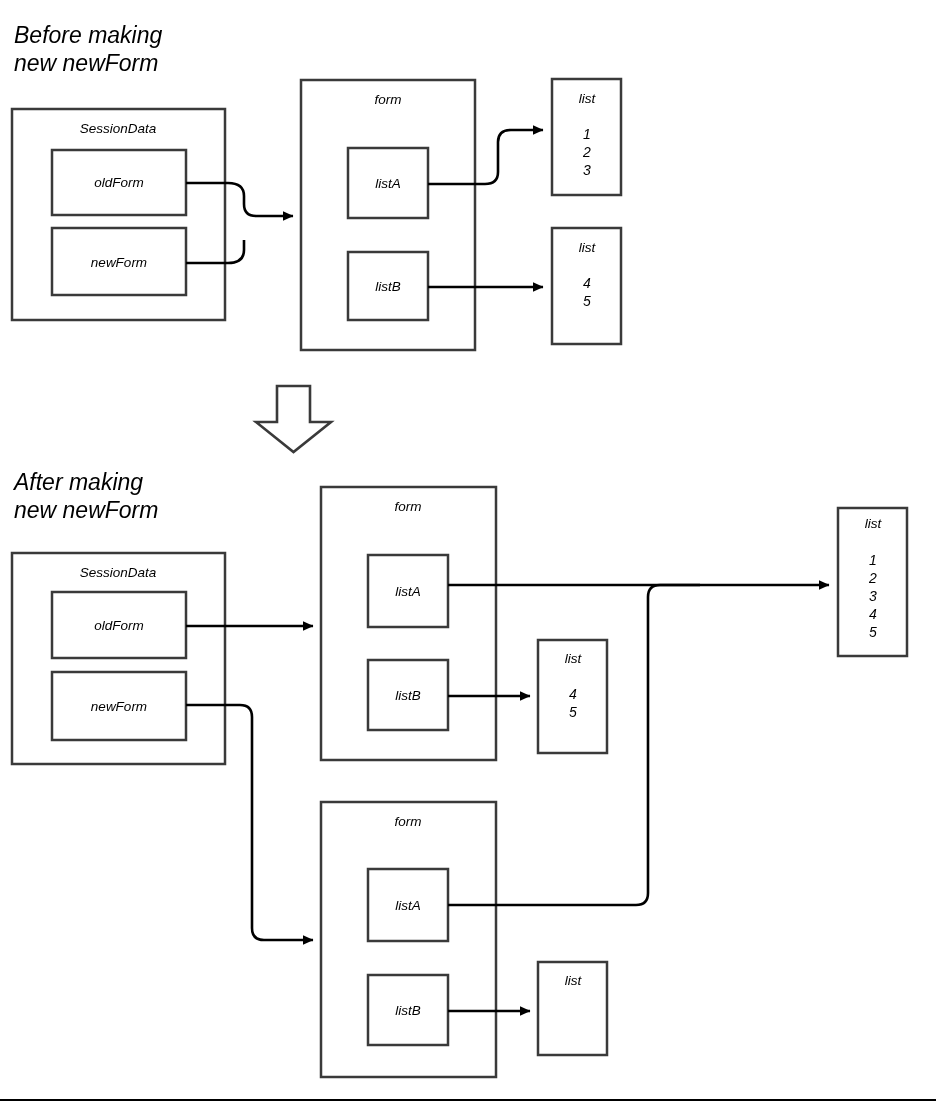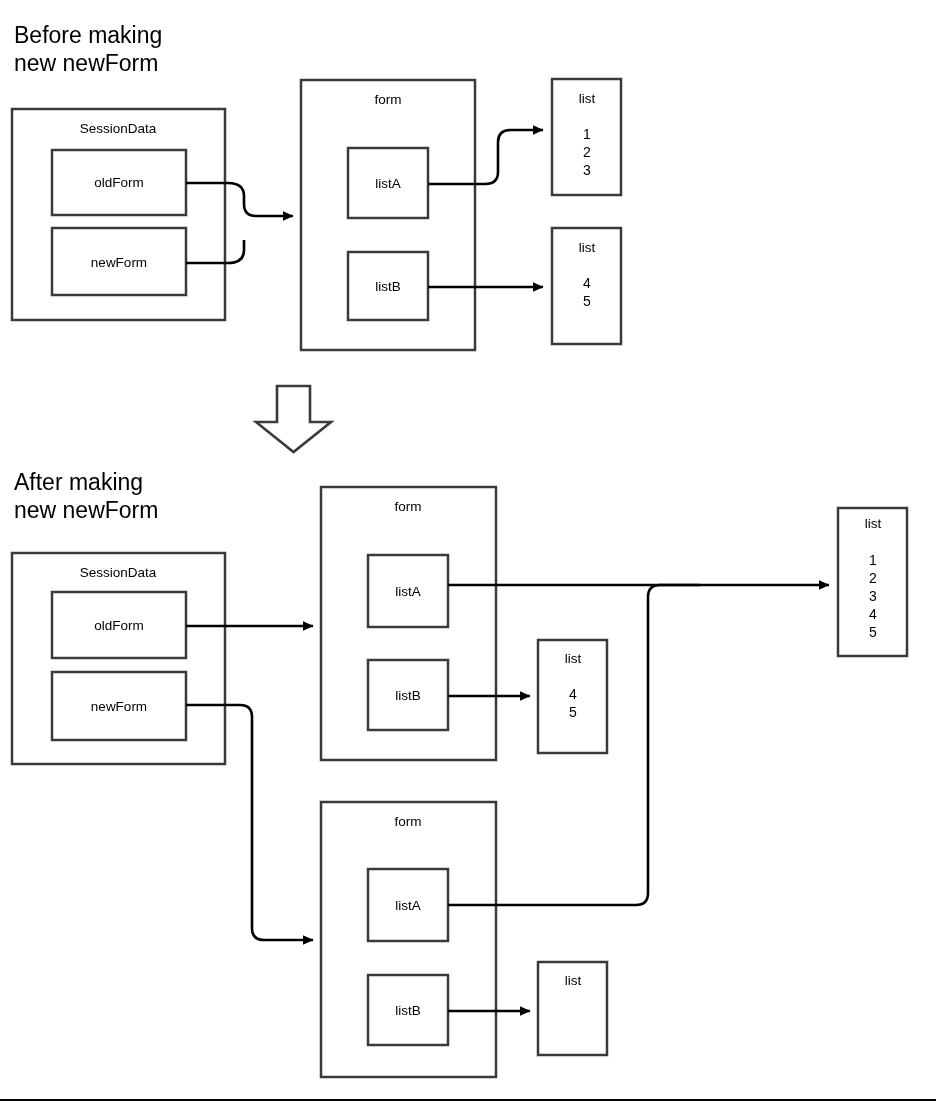--- a/index.html
+++ b/index.html
@@ -10,20 +10,21 @@
   body {
     font-family: "Liberation Sans", sans-serif;
     color: #000000;
   }
   #canvas {
     position: relative;
     width: 936px;
     height: 1108px;
     background: #ffffff;
     overflow: hidden;
+    font-style: italic;
   }
   #diagram-svg {
     position: absolute;
     left: 0;
     top: 0;
     width: 936px;
     height: 1108px;
   }
   .hdr {
     font-size: 23px;

